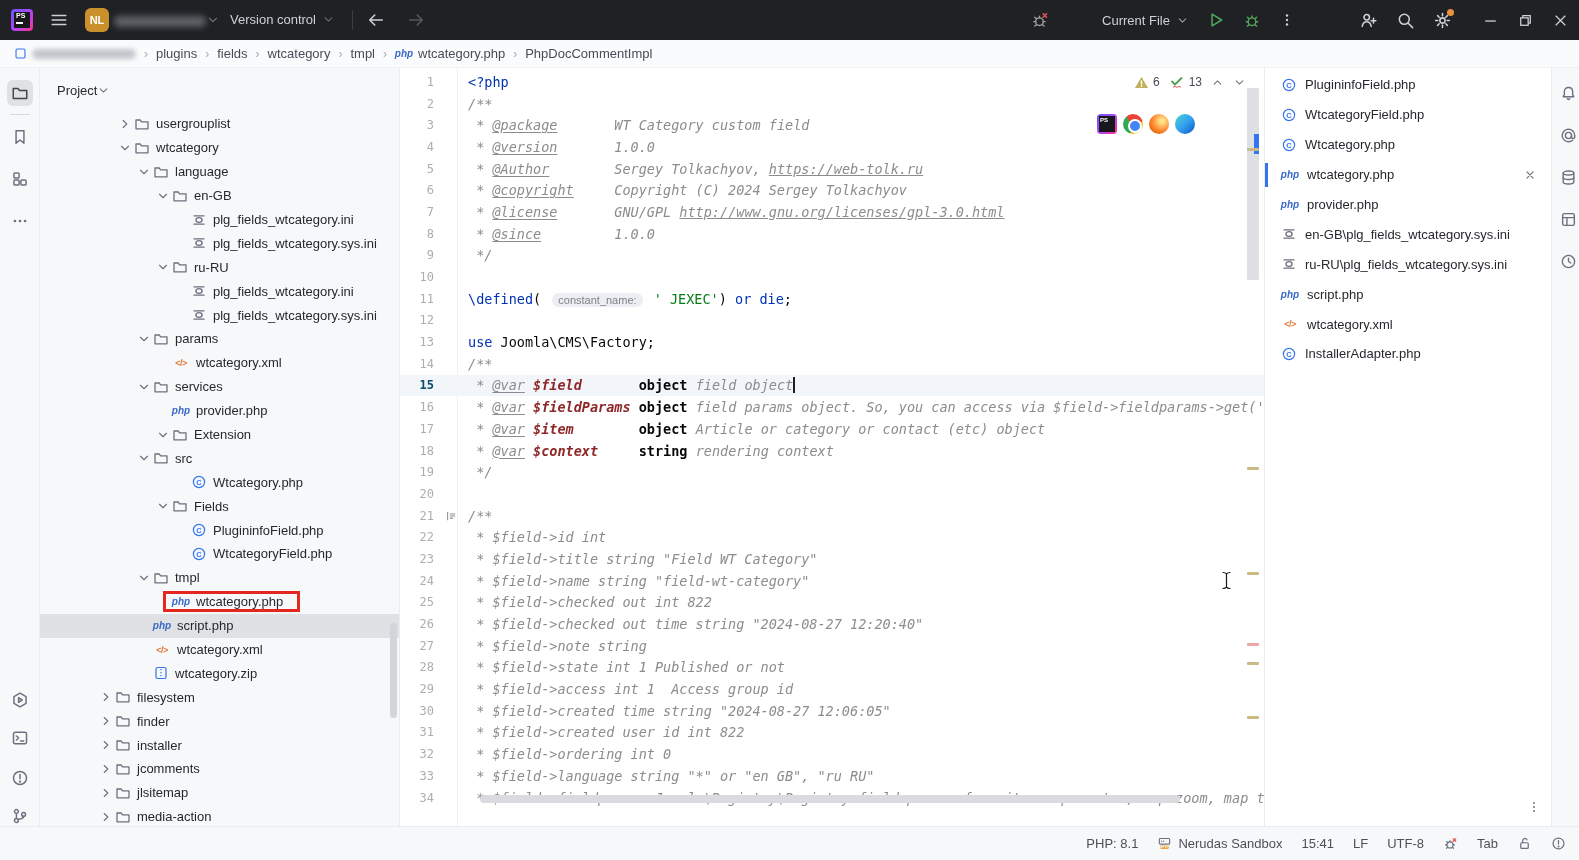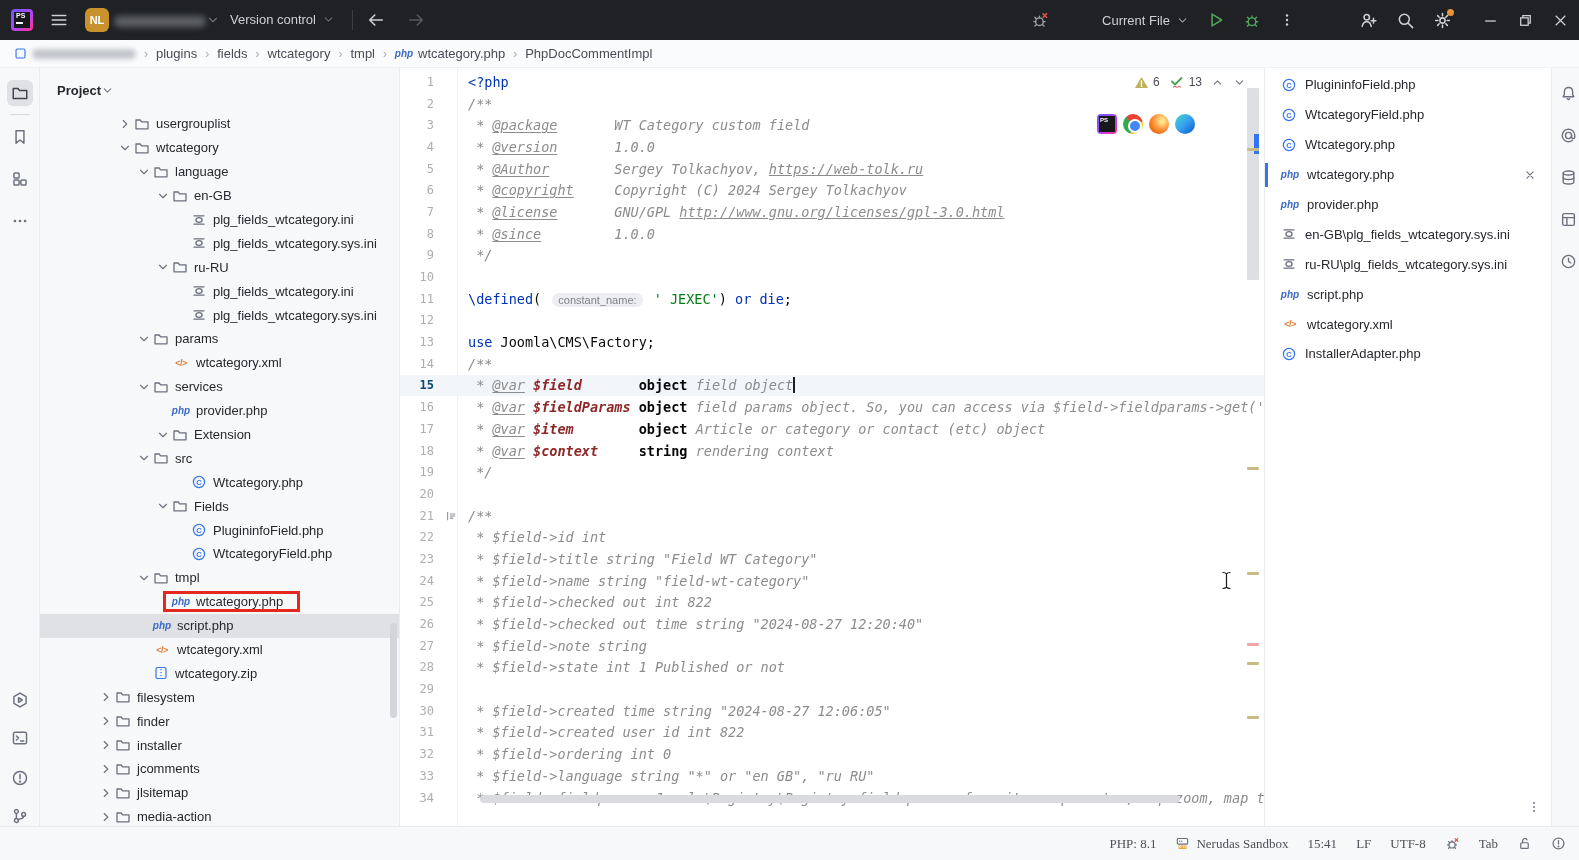--- a/index.html
+++ b/index.html
@@ -47,21 +47,21 @@
     border-right:1px solid #EBECF0; color:#6C707E; }
   .stripe .sbtn { position:absolute; left:7px; width:26px; height:26px; border-radius:6px;
     display:flex; align-items:center; justify-content:center; }
   .stripe .active { background:#DFE1E5; color:#43454A; }
   .stripe-div { position:absolute; left:10px; width:20px; height:1px; background:#D8DADF; }
 
   
   .project { position:absolute; left:40px; top:68px; width:360px; bottom:34px; background:#F7F8FA;
     border-right:1px solid #EBECF0; overflow:hidden; }
   .proj-head { height:44px; display:flex; align-items:center; padding-left:17px; 
-    font-size:13px; font-weight:bold; color:#27282E; }
+    font-size:13px; font-weight:normal; color:#27282E; }
   .proj-head .icn { color:#6C707E; }
   .tree-row { display:flex; align-items:center; height:23.9px; font-size:13px; color:#27282E; white-space:nowrap; cursor:default; }
   .tree-row.selected { background:#DFE1E5; }
   .chev-slot { width:18px; display:inline-flex; justify-content:center; color:#6C707E; flex:0 0 auto; }
   .row-inner { display:inline-flex; align-items:center; gap:6px; position:relative; }
   .row-inner.annotated { border:3px solid #E5281F; margin:-3px 0 -3px -9px; padding:0 14px 0 6px; }
   .proj-scroll { position:absolute; right:2px; top:555px; width:7px; height:95px; background:#D3D5DA; border-radius:4px; }
 
   
   .php-badge { color:#3B6AC8; font-style:italic; font-weight:bold; font-size:10px; width:18px; text-align:left; flex:0 0 auto; }
@@ -125,21 +125,21 @@
 
   
   .rstripe { position:absolute; right:0; top:68px; bottom:34px; width:28px; background:#F7F8FA;
     border-left:1px solid #EBECF0; color:#6C707E; }
   .rstripe .sbtn { position:absolute; left:5px; width:22px; height:22px; display:flex; align-items:center; justify-content:center; }
 
   
   .statusbar { position:absolute; left:0; bottom:0; width:1579px; height:34px; background:#F7F8FA;
     border-top:1px solid #EBECF0; display:flex; align-items:center; justify-content:flex-end;
     gap:19px; padding-right:13px; font-size:13px; color:#4E5058; }
-  .st-item { display:flex; align-items:flex-start; gap:6px; cursor:default;font-family:Liberation Serif, serif; }
+  .st-item { display:flex; align-items:flex-start; gap:6px; cursor:default; }
   .st-item .icn { color:#6C707E; }
 </style>
 </head>
 <body>
 
 <div class="titlebar">
   <div class="ps-logo">
       <div class="inner">
         <span>PS</span>
         <i></i>
@@ -884,20 +884,21 @@
        <span class="ltext"><span class="c"> * $field-&gt;note string</span></span>
      </div>
       <div class="code-line">
        <span class="gnum">28</span>
        <span class="gmark"></span>
        <span class="ltext"><span class="c"> * $field-&gt;state int 1 Published or not</span></span>
      </div>
       <div class="code-line">
        <span class="gnum">29</span>
        <span class="gmark"></span>
+       <span class="ltext"><span class="c"> * $field-&gt;access int 1  Access group id</span></span>
      </div>
       <div class="code-line">
        <span class="gnum">30</span>
        <span class="gmark"></span>
        <span class="ltext"><span class="c"> * $field-&gt;created_time string "2024-08-27 12:06:05"</span></span>
      </div>
       <div class="code-line">
        <span class="gnum">31</span>
        <span class="gmark"></span>
        <span class="ltext"><span class="c"> * $field-&gt;created_user_id int 822</span></span>

